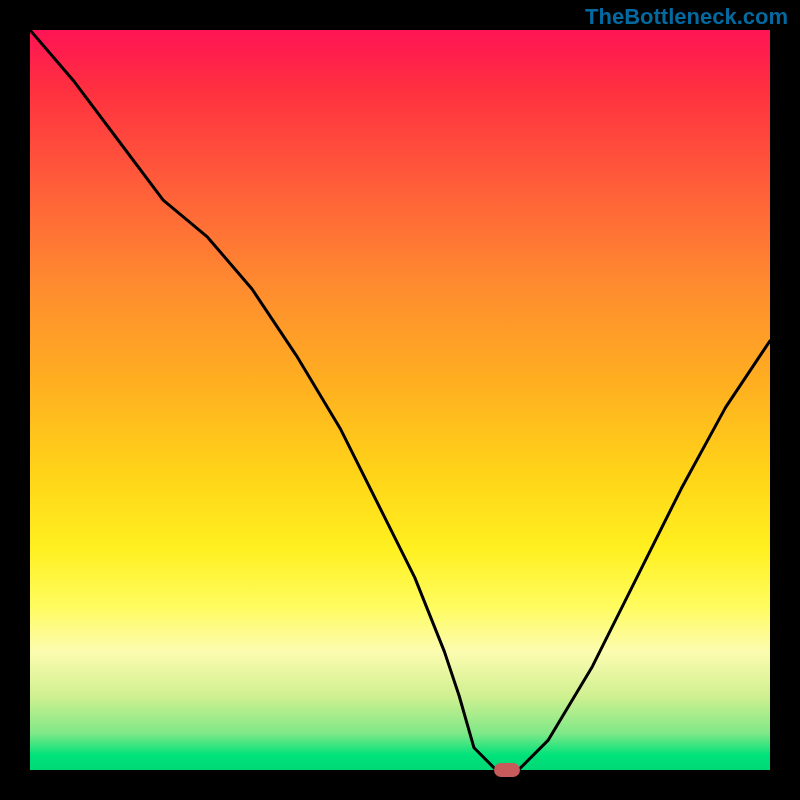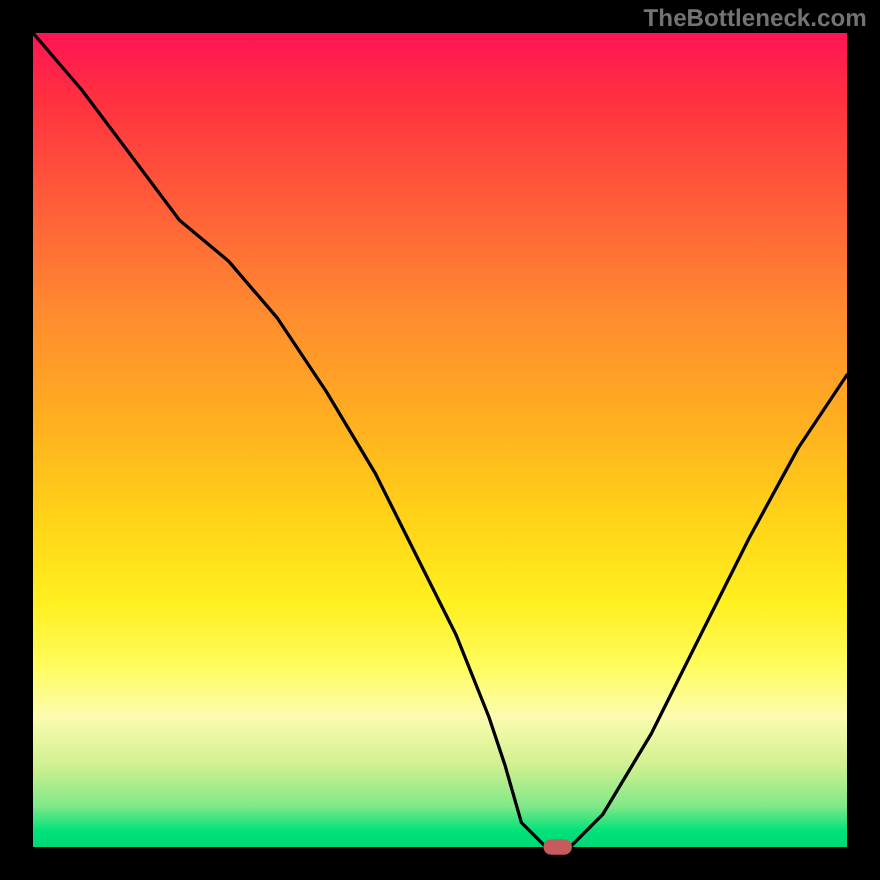--- a/index.html
+++ b/index.html
@@ -10,21 +10,21 @@
     background: #000;
     position: relative;
   }
   .watermark {
     position: absolute;
     top: 4px;
     right: 12px;
     font-family: Arial, Helvetica, sans-serif;
     font-size: 22px;
     font-weight: bold;
-    color: #737373;
+    color: #0369a1;
     z-index: 10;
   }
   .plot-area {
     position: absolute;
     left: 30px;
     top: 30px;
     width: 740px;
     height: 740px;
     background: linear-gradient(to bottom,
       #ff1454 0%,

